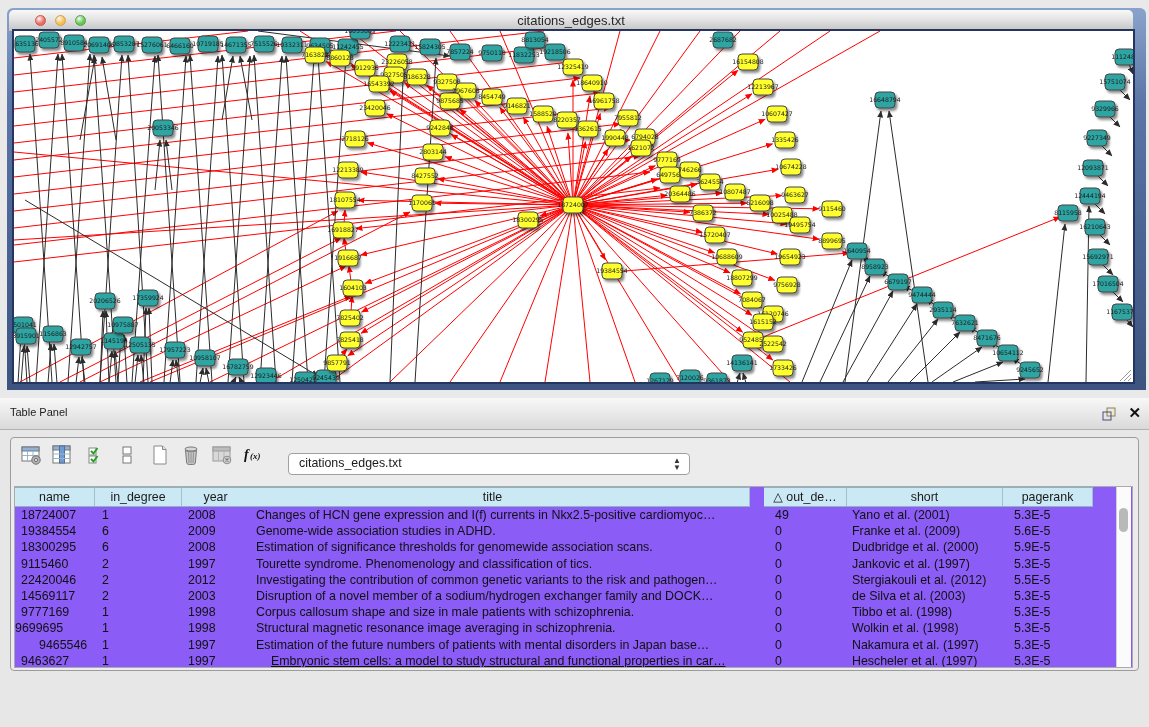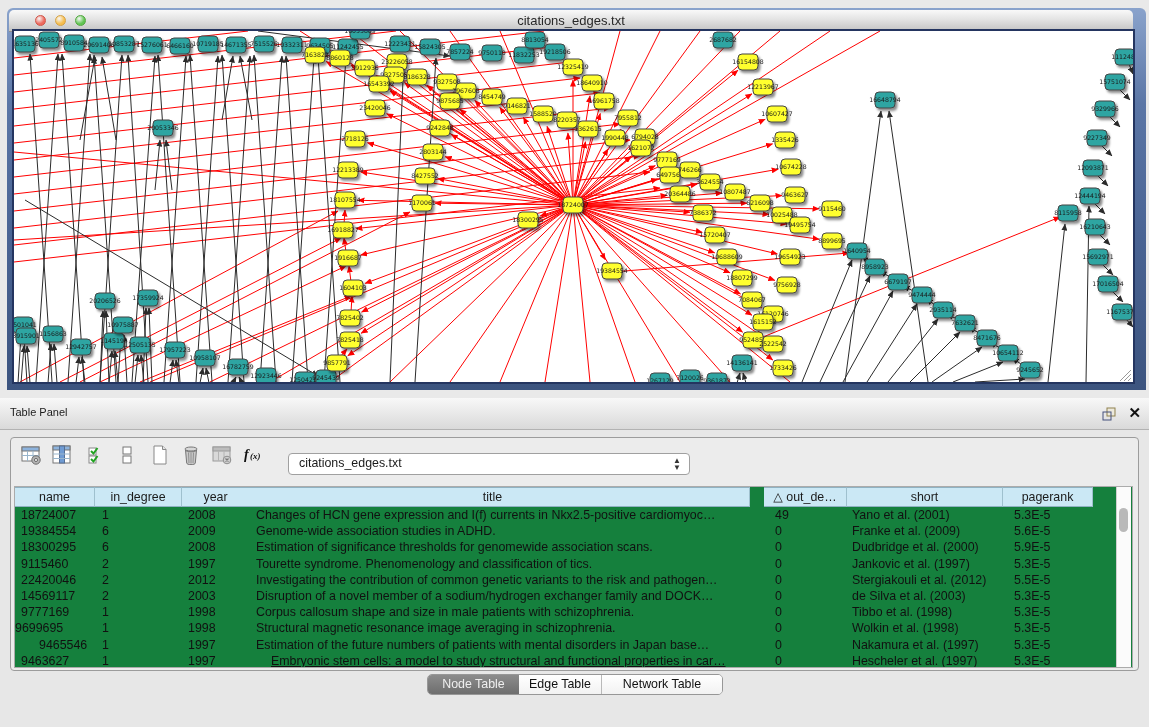--- a/index.html
+++ b/index.html
@@ -22,21 +22,21 @@
   #ptitle{position:absolute;left:10px;top:8px;font-size:11px;color:#1c1c1c;}
   #pfloat{position:absolute;right:32px;top:8px;width:16px;height:16px;}
   #pclose{position:absolute;right:8px;top:6px;font-size:15px;font-weight:bold;color:#111;}
   #box{position:absolute;left:10px;top:39px;width:1129px;height:234px;background:#ececec;
     border:1px solid #9c9c9c;border-radius:4px;box-sizing:border-box;}
   .tbtn{position:absolute;top:7px;width:24px;height:24px;}
   #combo{position:absolute;left:277px;top:15px;width:390px;height:20px;background:#fff;
     border:1px solid #a0a0a0;border-radius:4px;font-size:12.4px;color:#1a1a1a;
     line-height:19px;padding-left:10px;box-sizing:content-box;}
   #comboarr{position:absolute;right:8px;top:3px;font-size:8px;color:#333;line-height:7px;text-align:center;}
-  #viewport{position:absolute;left:3px;top:48px;width:1119px;height:182px;background:#15803d;
+  #viewport{position:absolute;left:3px;top:48px;width:1119px;height:182px;background:#8b5cf6;
     border:1px solid #ababab;box-sizing:border-box;overflow:hidden;}
   #thead{position:absolute;left:0;top:0;height:20px;}
   .hc{position:absolute;top:0;height:20px;box-sizing:border-box;
     background:#cbe8f5;border-right:1px solid #9fc0ce;border-top:1px solid #8fb2c2;border-bottom:1px solid #8fb2c2;
     font-size:12.4px;color:#1b1b1b;text-align:center;line-height:19px;white-space:nowrap;overflow:hidden;}
   #rows{position:absolute;left:0;top:20px;}
   .row{position:absolute;left:0;height:17px;white-space:nowrap;}
   .cell{position:absolute;top:0;height:17px;box-sizing:border-box;font-size:12.4px;color:#111;
     line-height:16px;white-space:nowrap;overflow:hidden;}
   #vscroll{position:absolute;right:1px;top:0px;width:14px;height:180px;background:#fbfbfb;
@@ -716,18 +716,13 @@
             <div class="cell" style="left: 749px; width: 83px; padding-left: 11px;">0</div>
             <div class="cell" style="left: 832px; width: 156px; padding-left: 5px;">Hescheler et al. (1997)</div>
             <div class="cell" style="left: 988px; width: 90px; padding-left: 11px;">5.3E-5</div>
           </div>
         </div>
       <div id="vscroll">
         <div id="vthumb"></div>
       </div>
     </div>
   </div>
-  <div id="tabs">
-      <div class="tab active" style="width: 91px;">Node Table</div>
-      <div class="tab idle" style="width: 82px;">Edge Table</div>
-      <div class="tab idle sep" style="width: 121px;">Network Table</div>
-    </div>
 </div>
 
 </body></html>

